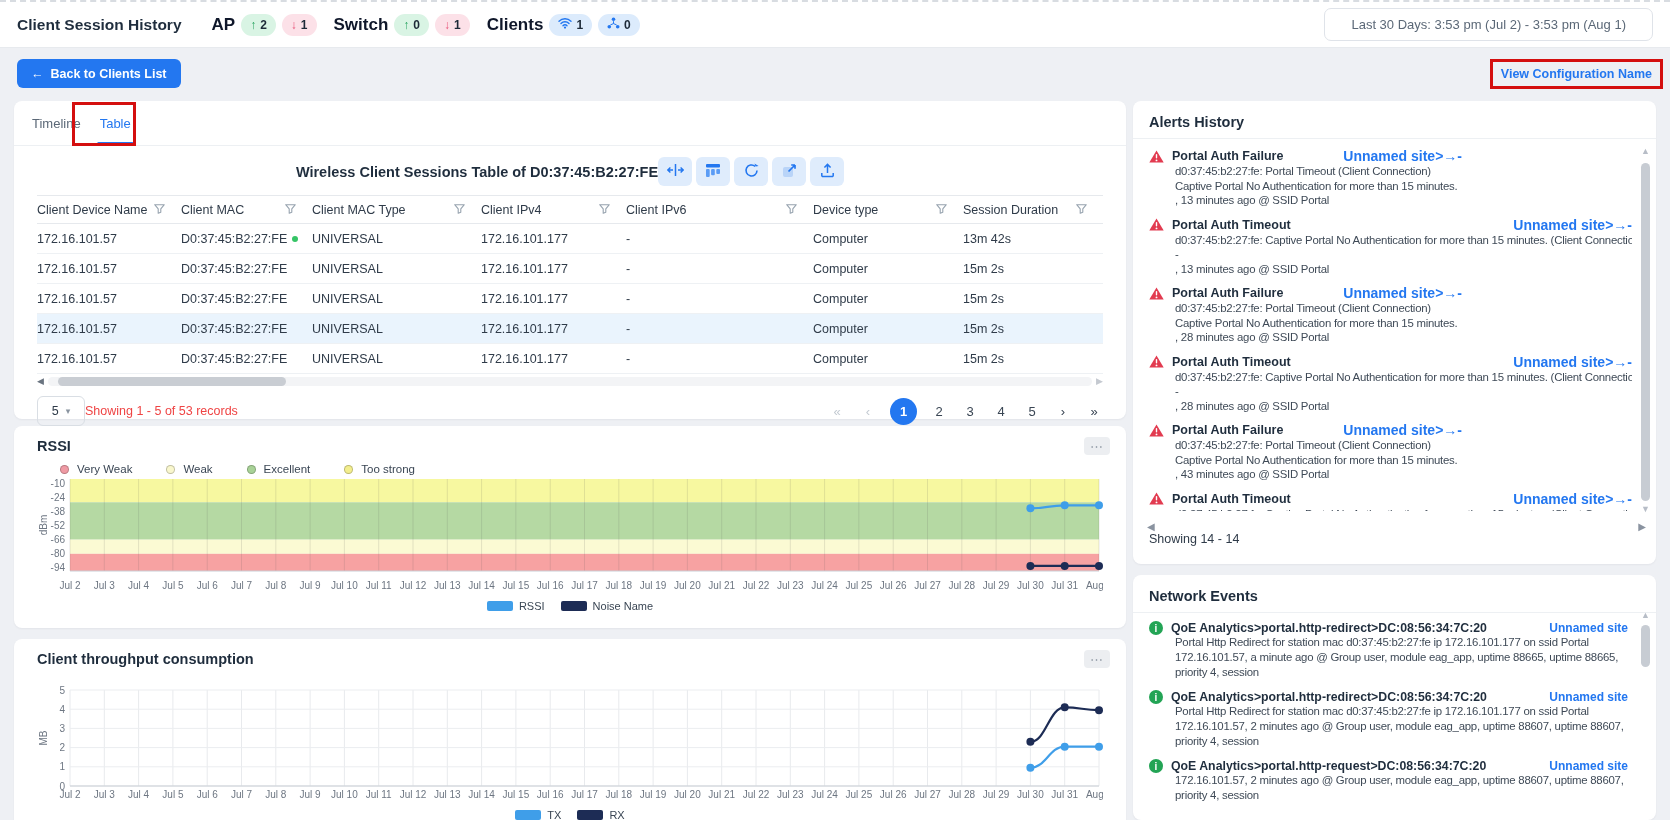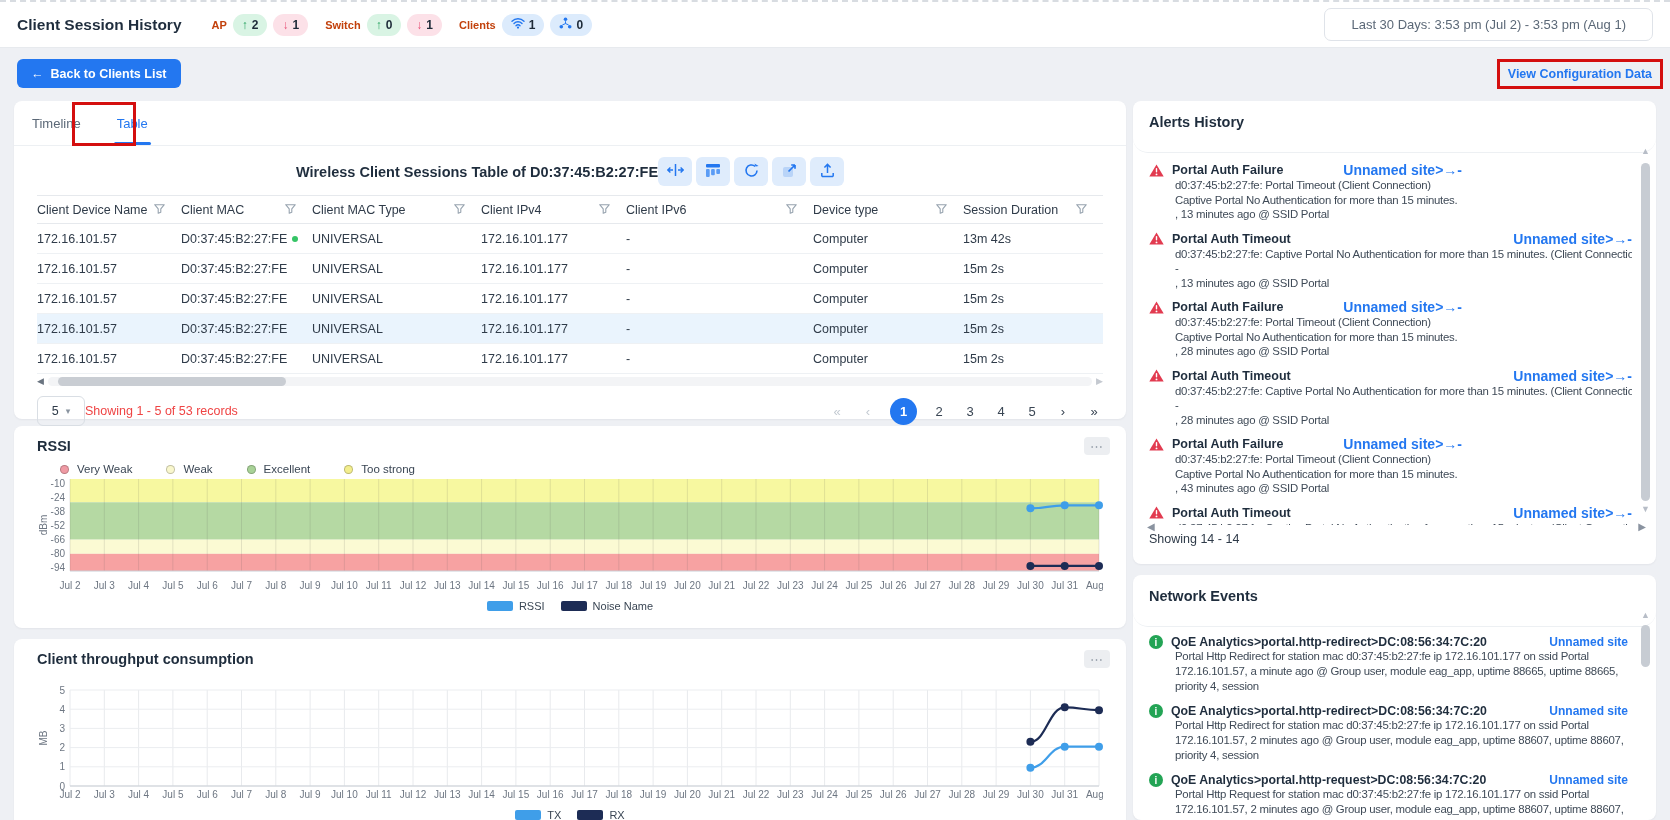--- a/index.html
+++ b/index.html
@@ -6,21 +6,21 @@
   html,body { width:1670px; height:820px; overflow:hidden; background:#eef0f4;
     font-family:"Liberation Sans",sans-serif; color:#2f3b49; position:relative; }
 
   
   .topbar { position:absolute; top:0; left:0; right:0; height:48px; background:#fff;
     border-top:2px dashed #d8dce1; border-bottom:1px solid #e7eaee;
     display:flex; align-items:center; padding:0 17px; z-index:5; }
   .page-title { font-size:15.5px; font-weight:bold; color:#1f2d3d; }
   .stats { display:flex; align-items:center; gap:7px; margin-left:30px; }
   .stat-group { display:flex; align-items:center; gap:6px; margin-right:10px; }
-  .stat-label { color:#c2410c; font-weight:bold; font-size:11px; }
+  .stat-label { color:#0f172a; font-weight:bold; font-size:17px; }
   .pill { height:22px; border-radius:11px; padding:0 9px; display:inline-flex;
     align-items:center; gap:4px; font-size:12px; font-weight:bold; color:#1d2a38; }
   .pill.up { background:#d9f4e4; } .pill.up .glyph { color:#27a35f; }
   .pill.down { background:#fce1e8; } .pill.down .glyph { color:#e8557a; }
   .pill.blue { background:#dcebfc; }
   .daterange { margin-left:auto; border:1px solid #dfe3e9; border-radius:7px; height:33px;
     display:flex; align-items:center; padding:0 26px; font-size:13px; color:#5b6877;
     background:#fff; cursor:pointer; }
 
   
@@ -34,21 +34,21 @@
   .view-config { color:#2377f0; font-weight:bold; font-size:12.5px; text-decoration:none; cursor:pointer; }
 
   
   .left-col  { position:absolute; left:14px;  top:101px; width:1112px; }
   .right-col { position:absolute; left:1133px; top:101px; width:523px; }
   .card { background:#fff; border-radius:8px; box-shadow:0 1px 2px rgba(16,24,40,.05); }
 
   
   .sessions-card { height:318px; margin-bottom:7px; position:relative; }
   .tabbar { height:45px; border-bottom:1px solid #edf0f3; display:flex; align-items:center;
-    padding-left:18px; gap:36px; }
+    padding-left:18px; gap:19px; }
   .tab { font-size:13px; color:#5b6877; cursor:pointer; position:relative; }
   .tab.active { color:#2377f0; }
   .tab.active::after { content:""; position:absolute; left:-3px; right:-3px; bottom:-14px;
     height:2.5px; background:#2377f0; border-radius:2px; }
   .tab-annotation { position:absolute; left:58px; top:1px; width:64px; height:44px; z-index:4; }
   .card-body { padding:0 23px; }
   .title-row { display:flex; align-items:center; justify-content:center; padding:11px 0 9px; }
   .table-title { font-size:14.5px; font-weight:bold; color:#1f2d3d; }
   .toolbar { display:flex; gap:4px; }
   .tool-btn { width:34px; height:29px; border-radius:6px; background:#dfecfc; display:flex;
@@ -98,22 +98,22 @@
   .chart-mount { padding:0 20px 0 23px; }
   svg text { font-family:"Liberation Sans",sans-serif; }
   .chart-legend { display:flex; justify-content:center; gap:16px; font-size:11px;
     color:#3a4654; margin-top:1px; }
   .chart-legend .item { display:flex; align-items:center; gap:6px; }
   .swatch { width:26px; height:10px; border-radius:2px; }
 
   
   .alerts-card { height:463px; margin-bottom:11px; position:relative; overflow:hidden; }
   .events-card { height:245px; position:relative; overflow:hidden; }
-  .card-h { font-size:14.5px; font-weight:bold; color:#1f2d3d; padding:13px 16px 22px;
-    border-bottom:1px solid #edf0f3;border-radius:15px; }
+  .card-h { font-size:14.5px; font-weight:bold; color:#1f2d3d; padding:13px 16px 8px;
+    border-bottom:1px solid #edf0f3; }
   .alert-list { padding:9px 24px 0 16px; height:372px; overflow:hidden; }
   .alert { margin-bottom:9px; }
   .alert-head { display:flex; align-items:center; gap:8px; }
   .alert-title { font-weight:bold; font-size:12.5px; color:#1f2d3d; }
   .alert-link { color:#2377f0; font-weight:bold; font-size:14px; cursor:pointer; white-space:nowrap; }
   .alert.link-mid .alert-link { margin-left:52px; }
   .alert.link-right .alert-link { margin-left:auto; }
   .alert-lines { padding-left:26px; }
   .alert-lines div { font-size:11.4px; letter-spacing:-0.25px; color:#3f4a57;
     line-height:14.5px; white-space:nowrap; overflow:hidden; }
@@ -190,21 +190,21 @@
     </div>
   <div class="daterange">Last 30 Days: 3:53 pm (Jul 2) - 3:53 pm (Aug 1)</div>
 </header>
 
 <div class="actions-row">
   <button class="back-btn">
     <span>←</span>
     <span>Back to Clients List</span>
   </button>
   <div class="view-config-wrap annotation">
-    <a class="view-config">View Configuration Data</a>
+    <a class="view-config">View Configuration Name</a>
   </div>
 </div>
 
 <div class="left-col">
   <section class="card sessions-card">
     <div class="tabbar" id="tabbar">
         <div class="tab">Timeline</div>
         <div class="tab active">Table</div>
       </div>
     <div class="tab-annotation annotation"></div>
@@ -733,21 +733,20 @@
             <div>172.16.101.57, 2 minutes ago @ Group user, module eag_app, uptime 88607, uptime 88607, priority 4, session</div>
           </div>
         </div>
         <div class="event">
           <div class="event-head">
             <i class="info-icon">i</i>
             <span class="event-title">QoE Analytics&gt;portal.http-request&gt;DC:08:56:34:7C:20</span>
             <a class="event-link">Unnamed site</a>
           </div>
           <div class="event-lines">
-            <div>Portal Http Request for station mac d0:37:45:b2:27:fe ip 172.16.101.177 on ssid Portal</div>
             <div>172.16.101.57, 2 minutes ago @ Group user, module eag_app, uptime 88607, uptime 88607, priority 4, session</div>
           </div>
         </div>
       </div>
     <span class="v-arrow up">▲</span>
     <div class="v-thumb"></div>
   </section>
 </div>
 
 </body></html>

